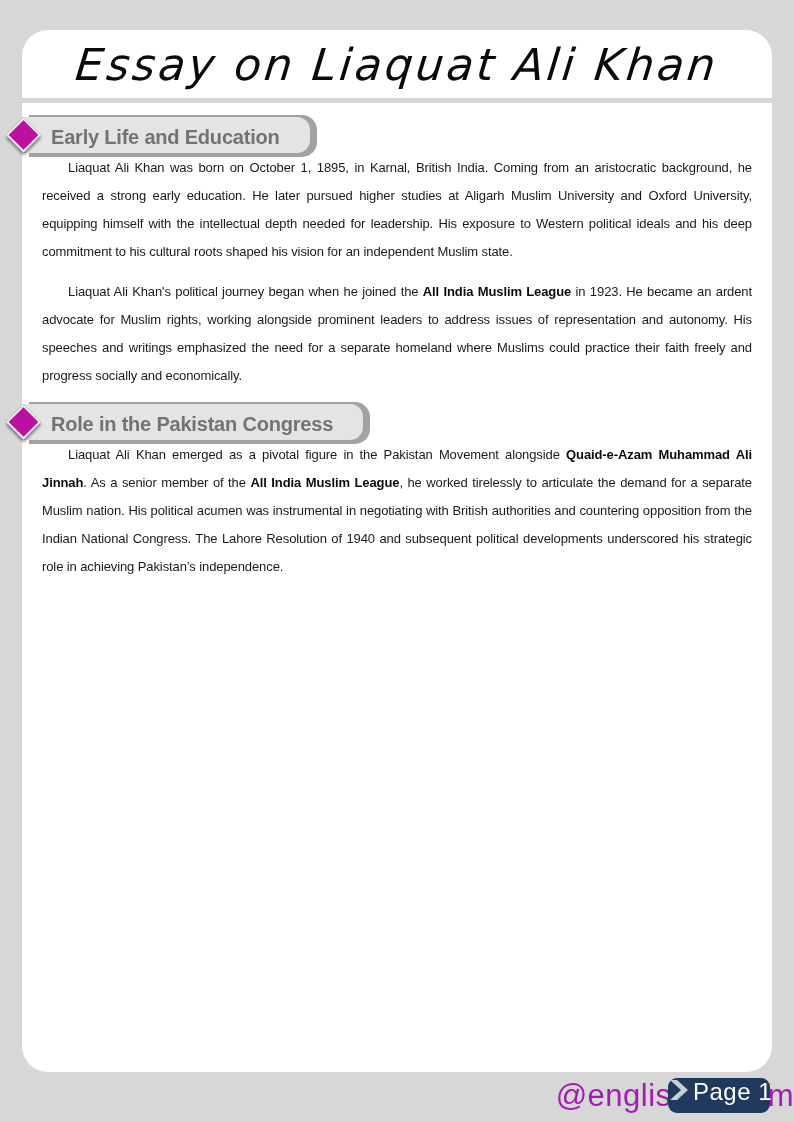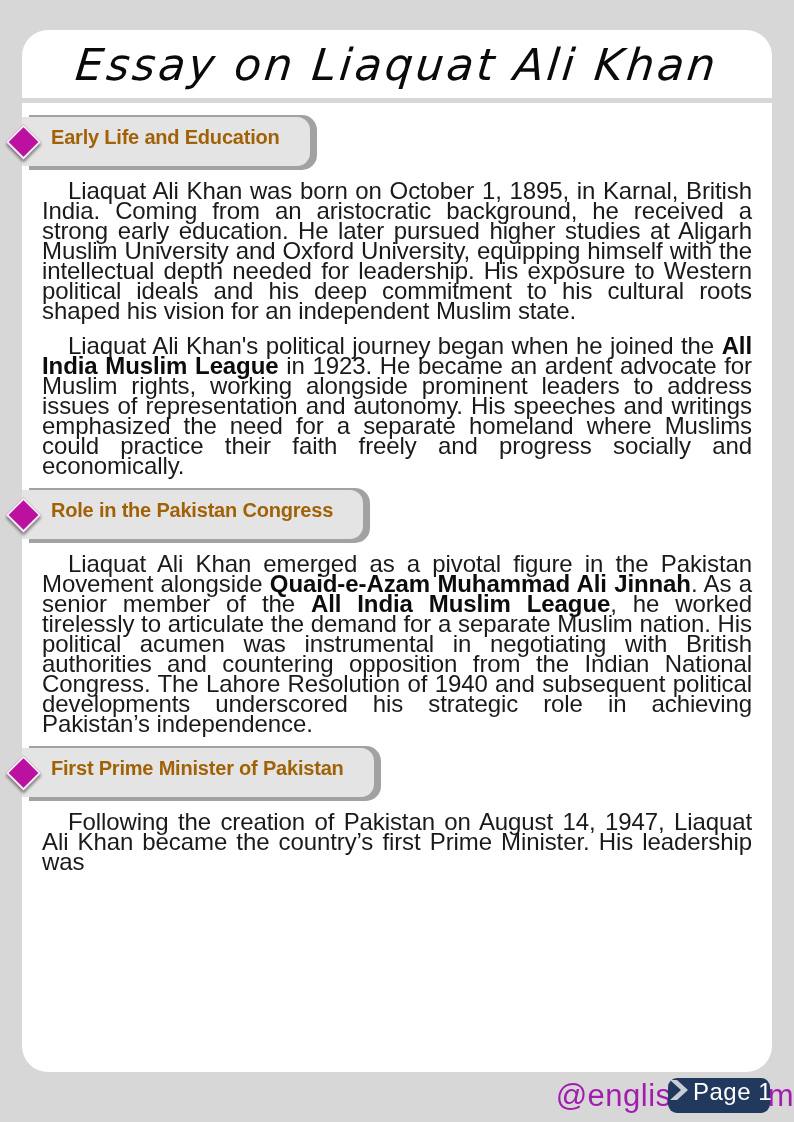--- a/index.html
+++ b/index.html
@@ -38,24 +38,24 @@
   .section-header{
     position:relative;
     width:fit-content;
     margin:14px 0 0 -20px;
     z-index:1;
   }
   .section-header .bar{
     position:relative;
     background:#e4e4e4;
     border-radius:0 13px 13px 0;
-    padding:9px 30px 17px 29px;
+    padding:9px 30px 4px 29px;
     font-size:20px;
     font-weight:bold;
-    color:#a16207;
+    color:#737373;
     letter-spacing:-0.2px;
     white-space:nowrap;
     z-index:1;
   }
   .section-header .bar-shadow{
     position:absolute;
     left:7px;top:-2px;right:-7px;bottom:-4px;
     background:#a2a2a2;
     border-radius:0 15px 15px 0;
     z-index:0;
@@ -64,23 +64,23 @@
     position:absolute;
     left:-11px;top:50%;
     width:21px;height:21px;
     transform:translateY(-50%) rotate(45deg);
     background:#bb10a0;
     border:2px solid #efefef;
     box-shadow:2px 2px 3px rgba(0,0,0,.45);
     z-index:2;
   }
   .paragraph{
-    margin:15px 0 12px;
-    font-size:24px;
-    line-height:20px;
+    margin:1px 0 12px;
+    font-size:13px;
+    line-height:28px;
     color:#1a1a1a;
     text-align:justify;
     text-indent:26px;
     letter-spacing:-0.1px;
   }
   .paragraph b{color:#0c0c0c;}
   .footer{
     position:absolute;
     left:0;bottom:0;
     width:794px;height:50px;
@@ -135,28 +135,20 @@
         <p class="paragraph"><span>Liaquat Ali Khan's political journey began when he joined the </span><b>All India Muslim League</b><span> in 1923. He became an ardent advocate for Muslim rights, working alongside prominent leaders to address issues of representation and autonomy. His speeches and writings emphasized the need for a separate homeland where Muslims could practice their faith freely and progress socially and economically.</span></p>
       </section>
       <section>
         <div class="section-header">
           <div class="bar-shadow"></div>
           <div class="bar">Role in the Pakistan Congress</div>
           <span class="diamond"></span>
         </div>
         <p class="paragraph"><span>Liaquat Ali Khan emerged as a pivotal figure in the Pakistan Movement alongside </span><b>Quaid-e-Azam Muhammad Ali Jinnah</b><span>. As a senior member of the </span><b>All India Muslim League</b><span>, he worked tirelessly to articulate the demand for a separate Muslim nation. His political acumen was instrumental in negotiating with British authorities and countering opposition from the Indian National Congress. The Lahore Resolution of 1940 and subsequent political developments underscored his strategic role in achieving Pakistan’s independence.</span></p>
       </section>
-      <section>
-        <div class="section-header">
-          <div class="bar-shadow"></div>
-          <div class="bar">First Prime Minister of Pakistan</div>
-          <span class="diamond"></span>
-        </div>
-        <p class="paragraph"><span>Following the creation of Pakistan on August 14, 1947, Liaquat Ali Khan became the country’s first Prime Minister. His leadership was</span></p>
-      </section>
     </div>
 </div>
 
 <div class="footer">
   <div class="footer-handle">@englishan.com</div>
   <div class="page-badge">
     <svg class="chevron-icon" viewBox="0 0 22 24">
       <path d="M1 2 h7 l11 10 -11 10 h-7 l11 -10 z" fill="#c9ced4"></path>
     </svg>
     <span class="label">Page 1</span>

